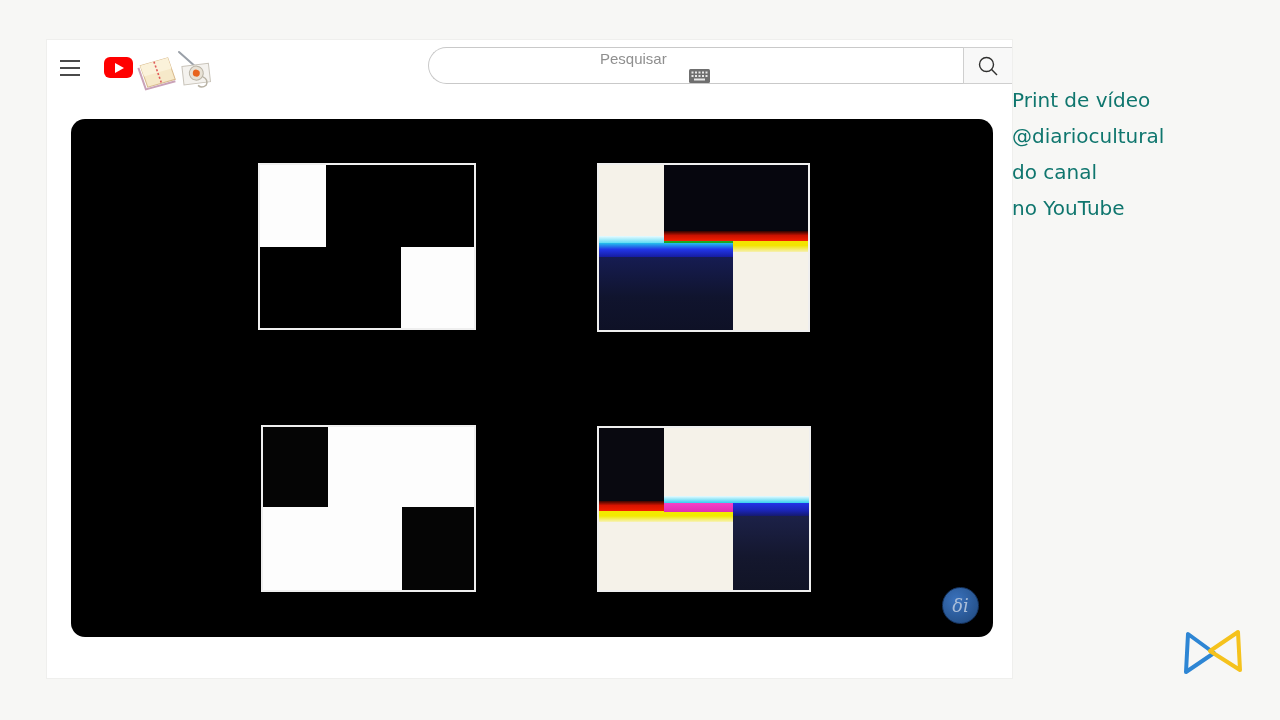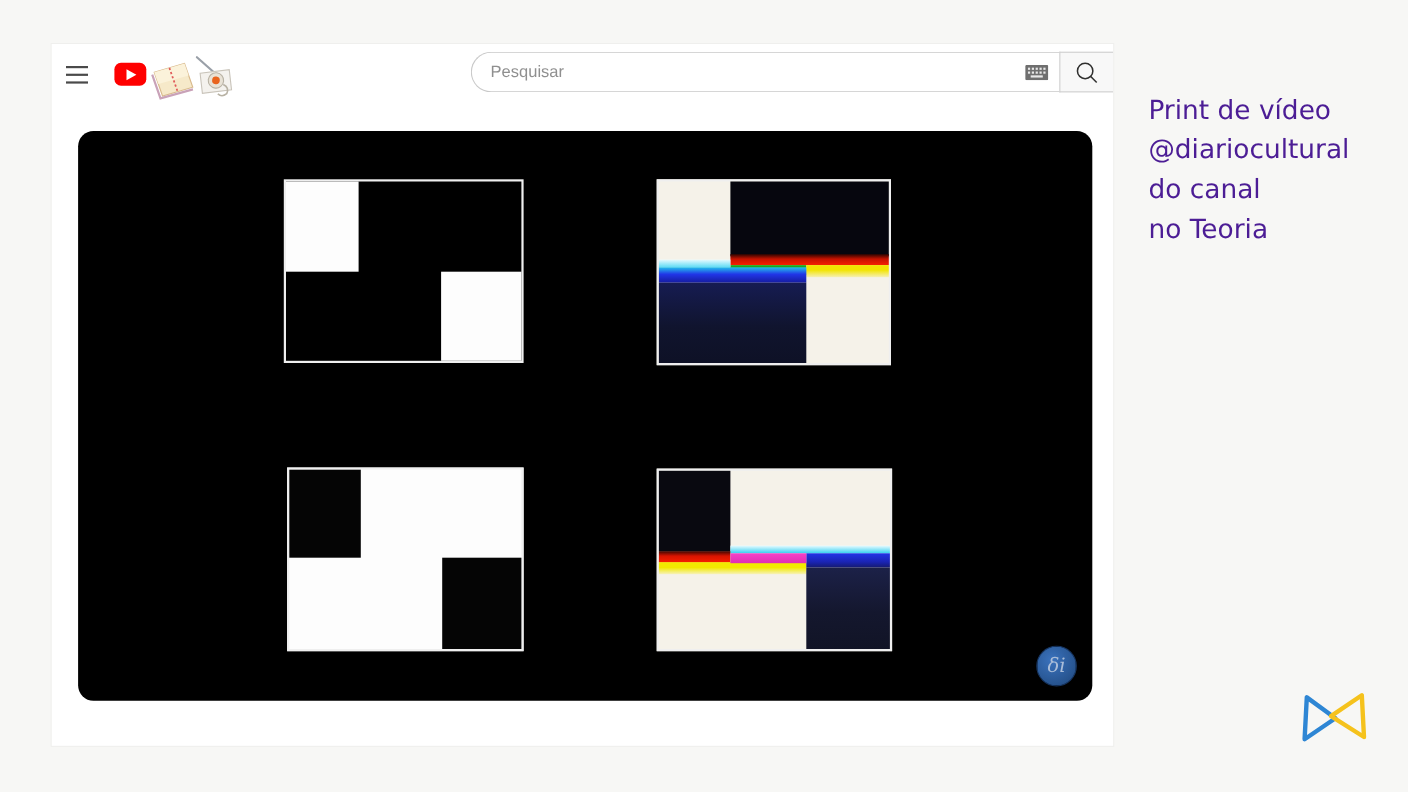--- a/index.html
+++ b/index.html
@@ -27,21 +27,21 @@
 
   .yt-logo { position:absolute; left:57px; top:17px; width:29px; height:21px;
     background:#ff0000; border-radius:6px; display:flex; align-items:center; justify-content:center; cursor:pointer; }
   .yt-logo .tri { width:0; height:0; border-left:9px solid #fff; border-top:5.5px solid transparent; border-bottom:5.5px solid transparent; margin-left:2px; }
 
   .doodle { position:absolute; left:88px; top:6px; width:78px; height:50px; }
 
   .search-pill {
     position:absolute; left:381px; top:7px; width:535px; height:37px;
     border:1px solid #c9c9c9; border-radius:19px 0 0 19px; border-right:none;
-    background:#fff; display:flex; align-items:center; padding:0 10px 0 17px;
+    background:#fff; display:flex; align-items:center; padding:0 10px 0 17px;flex-direction:column;
   }
   .search-input { flex:1; border:none; outline:none; font-size:15px; color:#111;
     font-family:"Liberation Sans", sans-serif; background:transparent; }
   .search-input::placeholder { color:#8f8f8f; }
   .kbd-icon { width:21px; height:14px; flex:0 0 auto; }
 
   .search-btn {
     position:absolute; left:916px; top:7px; width:49px; height:37px;
     background:#f8f8f8; border:1px solid #cfcfcf; border-right:none;
     display:flex; align-items:center; justify-content:center; cursor:pointer;
@@ -111,23 +111,23 @@
   }
 
   
   .video-title {
     position:absolute; left:24px; top:609px; width:920px;
     font-size:17.5px; font-weight:bold; color:#0f0f0f; letter-spacing:0.1px;
   }
 
   
   .annotation {
-    position:absolute; left:1044px; top:82px; width:230px;
+    position:absolute; left:1012px; top:82px; width:230px;
     font-family:"DejaVu Sans", sans-serif;
-    font-size:24px; line-height:36px; color:#4c1d95; font-weight:500;
+    font-size:20px; line-height:36px; color:#0f766e; font-weight:500;
   }
   .annotation div { white-space:nowrap; }
 
   
   .n-logo { position:absolute; left:1180px; top:624px; width:66px; height:58px; }
 </style>
 </head>
 <body>
 
 <div class="yt-panel">
@@ -227,19 +227,19 @@
       <span>δi</span>
     </div>
   </div>
 
 </div>
 
 <div class="annotation">
   <div>Print de vídeo</div>
   <div>@diariocultural</div>
   <div>do canal</div>
-  <div>no Teoria</div>
+  <div>no YouTube</div>
 </div>
 
 <svg class="n-logo" viewBox="0 0 66 58">
   <path d="M8 10 L6 48 L34 29 Z" fill="none" stroke="#2e86d4" stroke-width="4" stroke-linejoin="round" stroke-linecap="round"></path>
   <path d="M58 8 L60 46 L30 27 Z" fill="none" stroke="#f5c21c" stroke-width="4" stroke-linejoin="round" stroke-linecap="round"></path>
 </svg>
 
 </body></html>

